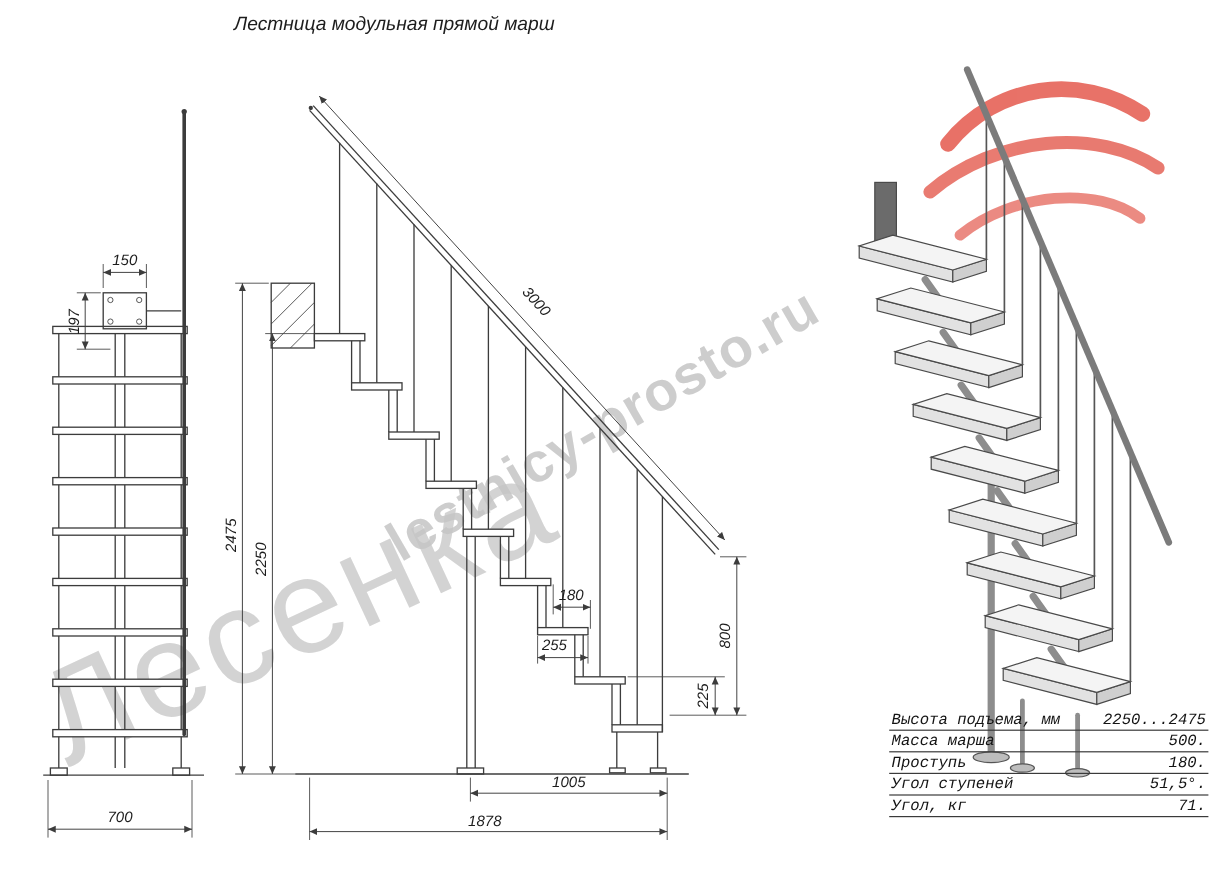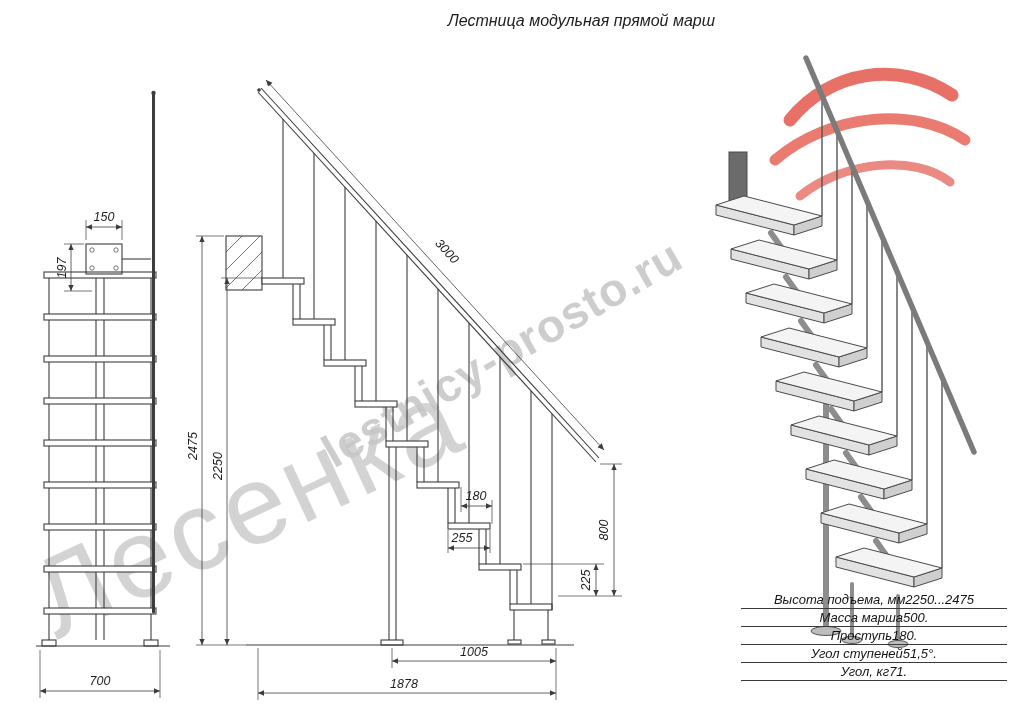--- a/index.html
+++ b/index.html
@@ -4,27 +4,27 @@
 <style>
   html,body{margin:0;padding:0;background:#ffffff;}
   .canvas{position:relative;width:1024px;height:725px;background:#fff;overflow:hidden;
           font-family:"Liberation Sans",sans-serif;}
   .wm-big{position:absolute;left:40px;top:540px;z-index:1;font-size:112px;font-weight:400;
           color:#c9c9c9;opacity:.8;white-space:nowrap;transform:rotate(-25deg);
           transform-origin:0 50%;letter-spacing:4px;}
   .wm-site{position:absolute;left:326px;top:428px;z-index:1;font-size:46px;font-weight:700;
           color:#c5c5c5;opacity:.85;white-space:nowrap;transform:rotate(-30deg);
           transform-origin:0 50%;letter-spacing:1px;}
-  .title{position:absolute;left:195px;top:12px;width:520px;z-index:4;text-align:right;
+  .title{position:absolute;left:195px;top:12px;width:520px;z-index:4;text-align:left;
          font-style:italic;font-size:16px;color:#1d1d1d;}
   .draw{position:absolute;left:0;top:0;z-index:3;}
   .spec{position:absolute;left:741px;top:591px;width:266px;z-index:4;font-style:italic;
         font-size:13px;color:#141414;}
-  .spec-row{display:flex;justify-content:center;align-items:flex-end;
-        border-bottom:1px solid #3a3a3a;height:17px;line-height:16px;padding:0 2px;}
+  .spec-row{display:flex;justify-content:space-between;align-items:flex-end;
+        border-bottom:1px solid #3a3a3a;height:17px;line-height:16px;padding:0 2px;font-family:Liberation Mono, monospace;}
   .spec-value{text-align:right;margin-top:24px;}
   
   .ln{stroke:#3c3c3c;stroke-width:1.1;fill:none;}
   .thin{stroke:#3c3c3c;stroke-width:.7;fill:none;}
   .thick{stroke:#3c3c3c;stroke-width:3;fill:none;stroke-linecap:round;}
   .dim{stroke:#3c3c3c;stroke-width:.8;fill:none;marker-start:url(#arr);marker-end:url(#arr);}
   .tread{fill:#ffffff;stroke:#3c3c3c;stroke-width:1.1;}
   text.dimtext{font:italic 12.5px "Liberation Sans",sans-serif;fill:#1d1d1d;}
   .t-top{fill:#f4f4f4;stroke:#4a4a4a;stroke-width:1;}
   .t-front{fill:#e2e2e2;stroke:#4a4a4a;stroke-width:1;}

